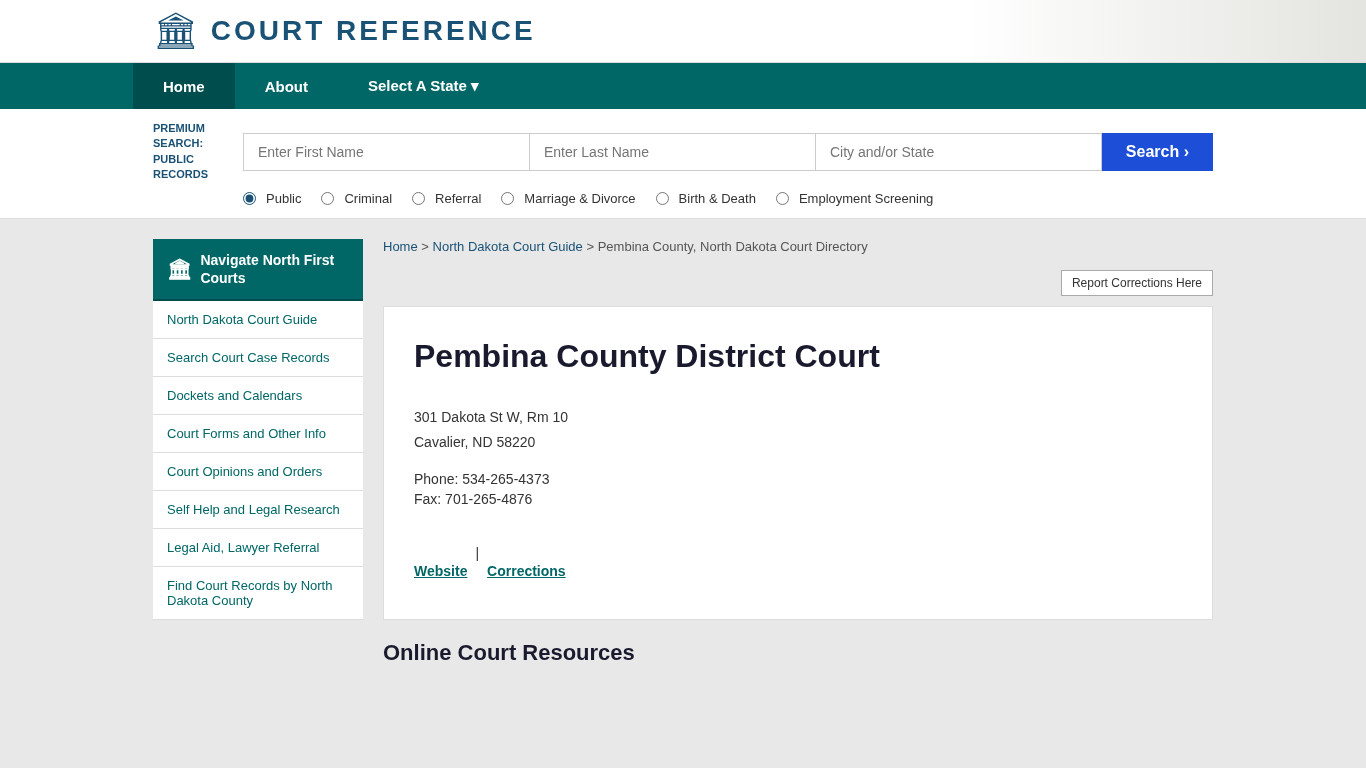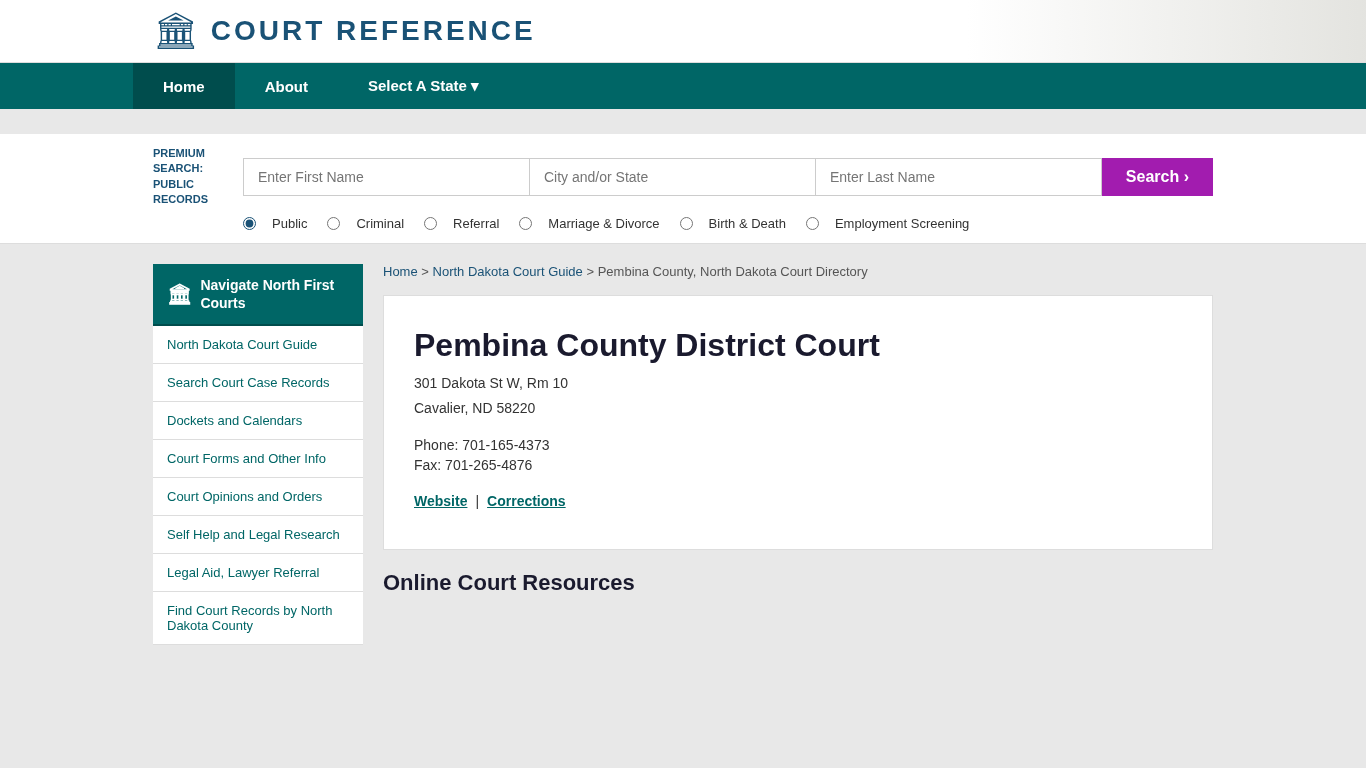--- a/index.html
+++ b/index.html
@@ -67,21 +67,20 @@
       align-items: center;
       gap: 6px;
     }
     .nav-item.active { background: #004d4d; }
 
     
     #search-bar {
       background: #fff;
       border-bottom: 1px solid #ddd;
       padding: 12px 17px;
-      margin-top: 25px;
     }
     #search-bar-inner {
       max-width: 1100px;
       margin: 0 auto;
       padding: 0 20px;
       display: flex;
       align-items: center;
       gap: 0;
     }
     #premium-label {
@@ -101,21 +100,21 @@
       flex: 1;
       padding: 10px 14px;
       border: 1px solid #ccc;
       font-size: 14px;
       color: #999;
       outline: none;
     }
     .search-input:first-child { border-right: none; }
     .search-input:nth-child(2) { border-right: none; }
     #search-btn {
-      background: #a21caf;
+      background: #1d4ed8;
       color: #fff;
       border: none;
       padding: 10px 24px;
       font-size: 16px;
       font-weight: bold;
       cursor: pointer;
       display: flex;
       align-items: center;
       gap: 6px;
       white-space: nowrap;
@@ -125,21 +124,21 @@
       margin: 8px auto 0;
       padding: 0 20px 0 110px;
       display: flex;
       align-items: center;
       gap: 20px;
       flex-wrap: wrap;
     }
     .radio-option {
       display: flex;
       align-items: center;
-      gap: 16px;
+      gap: 10px;
       font-size: 13px;
       cursor: pointer;
     }
     .radio-option input { cursor: pointer; accent-color: #1a5276; }
 
     
     #main {
       max-width: 1100px;
       margin: 20px auto;
       padding: 0 20px;
@@ -207,21 +206,21 @@
     #court-card {
       background: #fff;
       border: 1px solid #ddd;
       padding: 30px 30px 40px;
       margin-bottom: 20px;
     }
     #court-name {
       font-size: 32px;
       font-weight: bold;
       color: #1a1a2e;
-      margin-bottom: 7px;
+      margin-bottom: 30px;
       line-height: 1.2;
     }
     #court-address {
       font-size: 14px;
       color: #333;
       margin-bottom: 16px;
       line-height: 1.8;
     }
     #court-phone {
       font-size: 14px;
@@ -237,20 +236,21 @@
       display: flex;
       align-items: center;
       gap: 8px;
     }
     #court-links a {
       color: #006666;
       font-weight: bold;
       text-decoration: underline;
       font-size: 14px;
       cursor: pointer;
+      margin-top: 36px;
     }
     #court-links .separator {
       color: #333;
     }
     #online-resources-title {
       font-size: 22px;
       font-weight: bold;
       color: #1a1a2e;
       margin-top: 10px;
     }
@@ -274,22 +274,22 @@
     <div class="nav-item">About</div>
     <div class="nav-item">Select A State ▾</div>
   </div>
 </div>
 
 <div id="search-bar">
   <div id="search-bar-inner">
     <div id="premium-label">PREMIUM SEARCH: PUBLIC RECORDS</div>
     <div id="search-inputs">
       <input type="text" class="search-input" placeholder="Enter First Name" style="">
+      <input type="text" class="search-input" placeholder="Enter Last Name" style="">
       <input type="text" class="search-input" placeholder="City and/or State" style="">
-      <input type="text" class="search-input" placeholder="Enter Last Name" style="">
     </div>
     <button id="search-btn">Search  ›</button>
   </div>
   <div id="radio-row">
     <label class="radio-option">
       <input type="radio" name="search-type" checked="" style=""> 
         <span>Public</span>
     </label>
     <label class="radio-option">
       <input type="radio" name="search-type" style=""> 
@@ -334,28 +334,31 @@
   <div id="content">
 
     <div id="breadcrumb">
       <a>Home</a>
       <span> &gt; </span>
       <a>North Dakota Court Guide</a>
       <span> &gt; </span>
       <span>Pembina County, North Dakota Court Directory</span>
     </div>
 
+    <div id="report-btn-row">
+      <button id="report-btn">Report Corrections Here</button>
+    </div>
 
     <div id="court-card">
       <h1 id="court-name">Pembina County District Court</h1>
       <div id="court-address">
         <span>301 Dakota St W, Rm 10</span><br>
         <span>Cavalier, ND 58220</span>
       </div>
-      <div id="court-phone">Phone: 701-165-4373</div>
+      <div id="court-phone">Phone: 534-265-4373</div>
       <div id="court-fax">Fax: 701-265-4876</div>
       <div id="court-links">
         <a>Website</a>
         <span class="separator">|</span>
         <a>Corrections</a>
       </div>
     </div>
 
     <div id="online-resources-title">Online Court Resources</div>
   </div>

